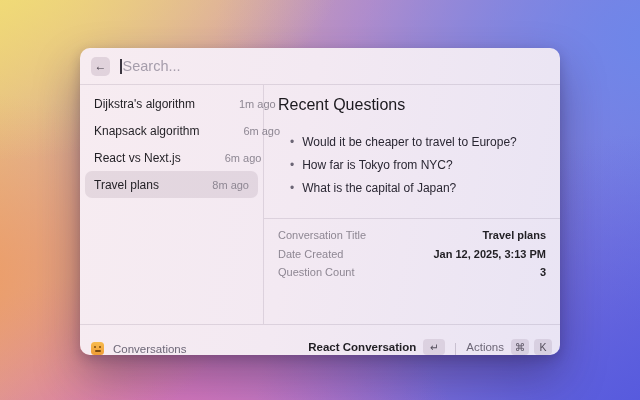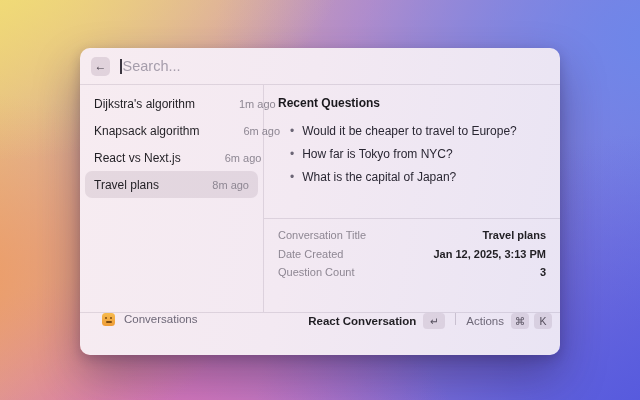--- a/index.html
+++ b/index.html
@@ -89,45 +89,45 @@
     gap: 44px;
   }
   .list-row.selected { background: rgba(100,70,100,0.12); }
   .row-title { font-size: 12px; color: #211f24; white-space: nowrap; }
   .row-time  { font-size: 11px; color: #8e8793; white-space: nowrap; }
 
   .vdivider { width: 1px; background: rgba(60,40,70,0.12); flex: none; }
 
   .detail { flex: 1; display: flex; flex-direction: column; min-width: 0; }
   .questions { height: 133px; flex: none; padding: 11px 14px; }
-  .q-heading { font-size: 12px; font-weight: 700; color: #1b191e; margin-bottom: 10px; }
+  .q-heading { font-size: 16px; font-weight: 400; color: #1b191e; margin-bottom: 17px; }
   .q-item { font-size: 12px; color: #2a2733; line-height: 23px; display: flex; }
   .q-bullet { color: #6b6575; margin: 0 8px 0 12px; flex: none; }
 
   .hdivider { height: 1px; background: rgba(60,40,70,0.12); flex: none; }
 
   .meta { padding: 7px 14px; text-align: right; }
   .meta-row {
     height: 18.5px;
     display: flex;
     align-items: center;
     justify-content: space-between;
   }
   .meta-label { font-size: 11px; color: #8e8793; }
   .meta-value { font-size: 11px; font-weight: 600; color: #211f24; }
 
   
   .footer {
-    height: 43px;
+    height: 31px;
     flex: none;
     margin-top: auto;
     border-top: 1px solid rgba(60,40,70,0.12);
     display: flex;
-    align-items: flex-start;
-    padding: 0 8px 0 22px;
+    align-items: flex-end;
+    padding: 0 8px 0 11px;
   }
   .app-icon {
     width: 13px; height: 13px;
     border-radius: 3.5px;
     background: linear-gradient(#f7bb4e, #ee9c36);
     position: relative;
     flex: none;
   }
   .app-icon::before {
     content: "";

